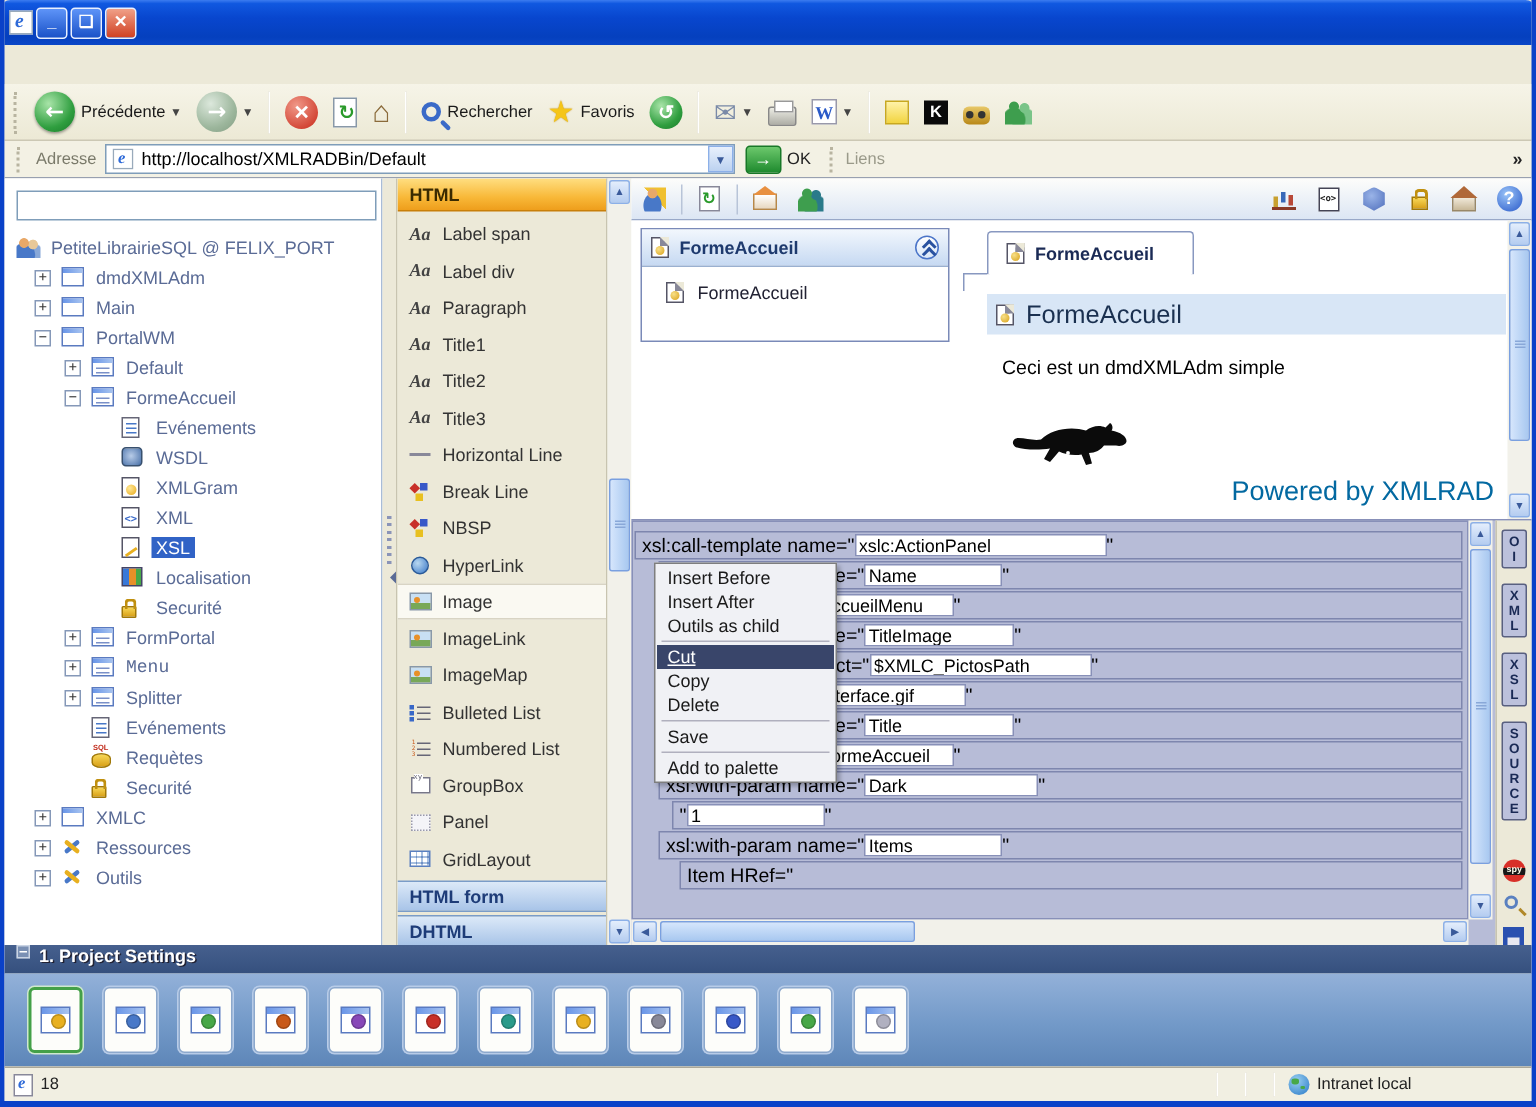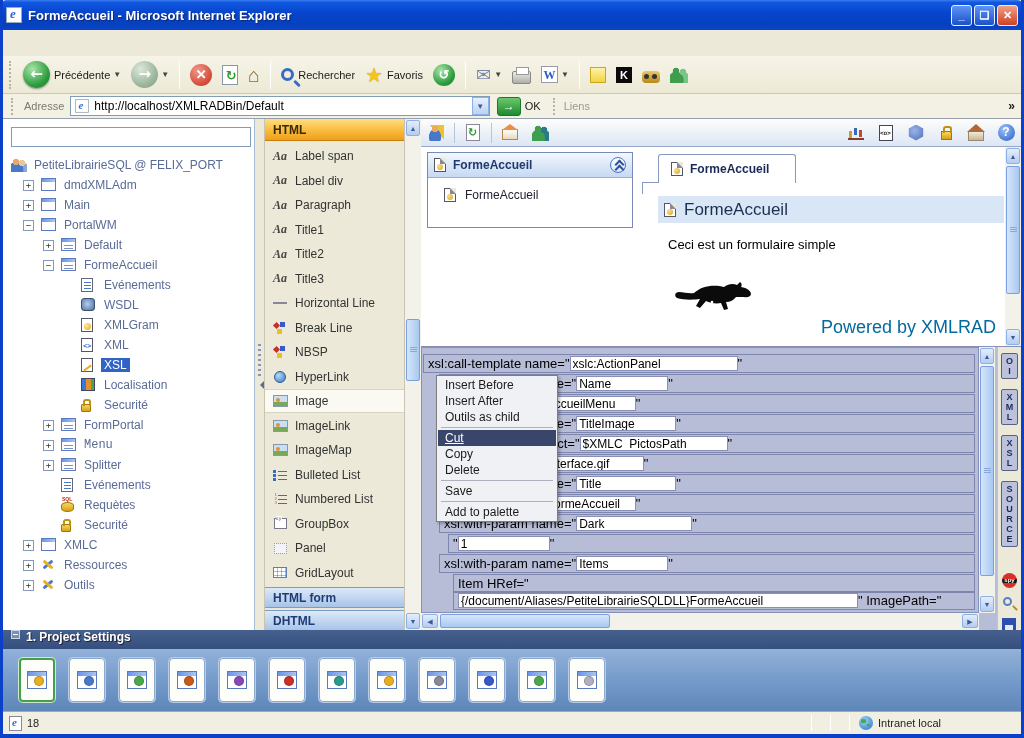--- a/index.html
+++ b/index.html
@@ -255,21 +255,20 @@
   .globe{width:14px;height:14px;border-radius:50%;background:radial-gradient(circle at 38% 32%,#9AD0F0,#2878C8);position:relative;margin-right:5px;}
   .globe::after{content:"";position:absolute;left:2px;top:3px;width:5px;height:4px;background:#48A848;border-radius:40%;box-shadow:5px 4px 0 -1px #48A848;}
 </style>
 </head>
 <body>
 
 <div id="win">
 
   <div id="titlebar">
     <span class="ieicon"></span>
-    <span class="ttext">FormeAccueil - Microsoft Internet Explorer</span>
     <span class="tbtn minmax">_</span>
     <span class="tbtn minmax">❏</span>
     <span class="tbtn close">✕</span>
   </div>
 
 
   <div id="ietoolbar">
     <span class="grip"></span>
     <span id="tbbuttons" style="display:flex;align-items:center;">
         <span class="tbbtn">
@@ -638,21 +637,21 @@
         <div id="tab">
           <span class="i-page"></span>
           <span class="tablbl">FormeAccueil</span>
         </div>
 
         <div id="pghdr">
           <span class="i-page"></span>
           <span class="pgtitle">FormeAccueil</span>
         </div>
 
-        <div id="bodytext">Ceci est un formulaire simple</div>
+        <div id="bodytext">Ceci est un dmdXMLAdm simple</div>
 
         <svg id="cat" width="84" height="44" viewBox="0 0 84 44">
           <path fill="#0b0b0b" d="M4 21 C1 19 2 15 6 15 C11 15 16 17 21 16 C28 9 41 7 51 10 C55 7 60 6 64 8 L67 5 C69 6 69 9 68 10 C74 11 78 14 78 17 C78 19 75 21 71 20 L63 20 C61 23 57 25 53 25 L55 32 L51 33 L48 26 C43 27 37 26 33 24 L27 31 L23 29 L27 22 C20 23 10 23 4 21 Z"></path>
           <circle cx="39" cy="25" r="1.3" fill="#fff"></circle>
             <circle cx="39" cy="29" r="1.3" fill="#fff"></circle>
         </svg>
 
         <div id="powered">Powered by XMLRAD</div>
 
         <div id="cscroll" class="sbv">
@@ -669,21 +668,20 @@
             <div class="crow" style="top: 46px; left: 112px; right: 3px;"><span>"</span><input value="AccueilMenu" style="width: 92px;"><span>"</span></div>
             <div class="crow" style="top: 66px; left: 17px; right: 3px;"><span>xsl:with-param name="</span><input value="TitleImage" style="width: 100px;"><span>"</span></div>
             <div class="crow" style="top: 86px; left: 37px; right: 3px;"><span>xsl:value-of select="</span><input value="$XMLC_PictosPath" style="width: 148px;"><span>"</span></div>
             <div class="crow" style="top: 106px; left: 112px; right: 3px;"><span>"</span><input value="Interface.gif" style="width: 100px;"><span>"</span></div>
             <div class="crow" style="top: 126px; left: 17px; right: 3px;"><span>xsl:with-param name="</span><input value="Title" style="width: 100px;"><span>"</span></div>
             <div class="crow" style="top: 146px; left: 112px; right: 3px;"><span>"</span><input value="FormeAccueil" style="width: 92px;"><span>"</span></div>
             <div class="crow" style="top: 166px; left: 17px; right: 3px;"><span>xsl:with-param name="</span><input value="Dark" style="width: 116px;"><span>"</span></div>
             <div class="crow" style="top: 186px; left: 26px; right: 3px;"><span>"</span><input value="1" style="width: 92px;"><span>"</span></div>
             <div class="crow" style="top: 206px; left: 17px; right: 3px;"><span>xsl:with-param name="</span><input value="Items" style="width: 92px;"><span>"</span></div>
             <div class="crow" style="top: 226px; left: 31px; right: 3px;"><span>Item HRef="</span><span></span></div>
-            <div class="crow" style="top: 243px; left: 31px; right: 3px;"><span></span><input value="{/document/Aliases/PetiteLibrairieSQLDLL}FormeAccueil" style="width: 400px;"><span>" ImagePath="</span></div>
           </div>
 
         <div id="escroll" class="sbv">
           <span class="sbbtn" style="top:1px;">▲</span>
           <span class="sbthumb" style="top:19px;height:210px;"></span>
           <span class="sbbtn" style="top:249px;">▼</span>
         </div>
 
         <div id="ehscroll">
           <span class="sbbtnh" style="left:1px;">◀</span>

